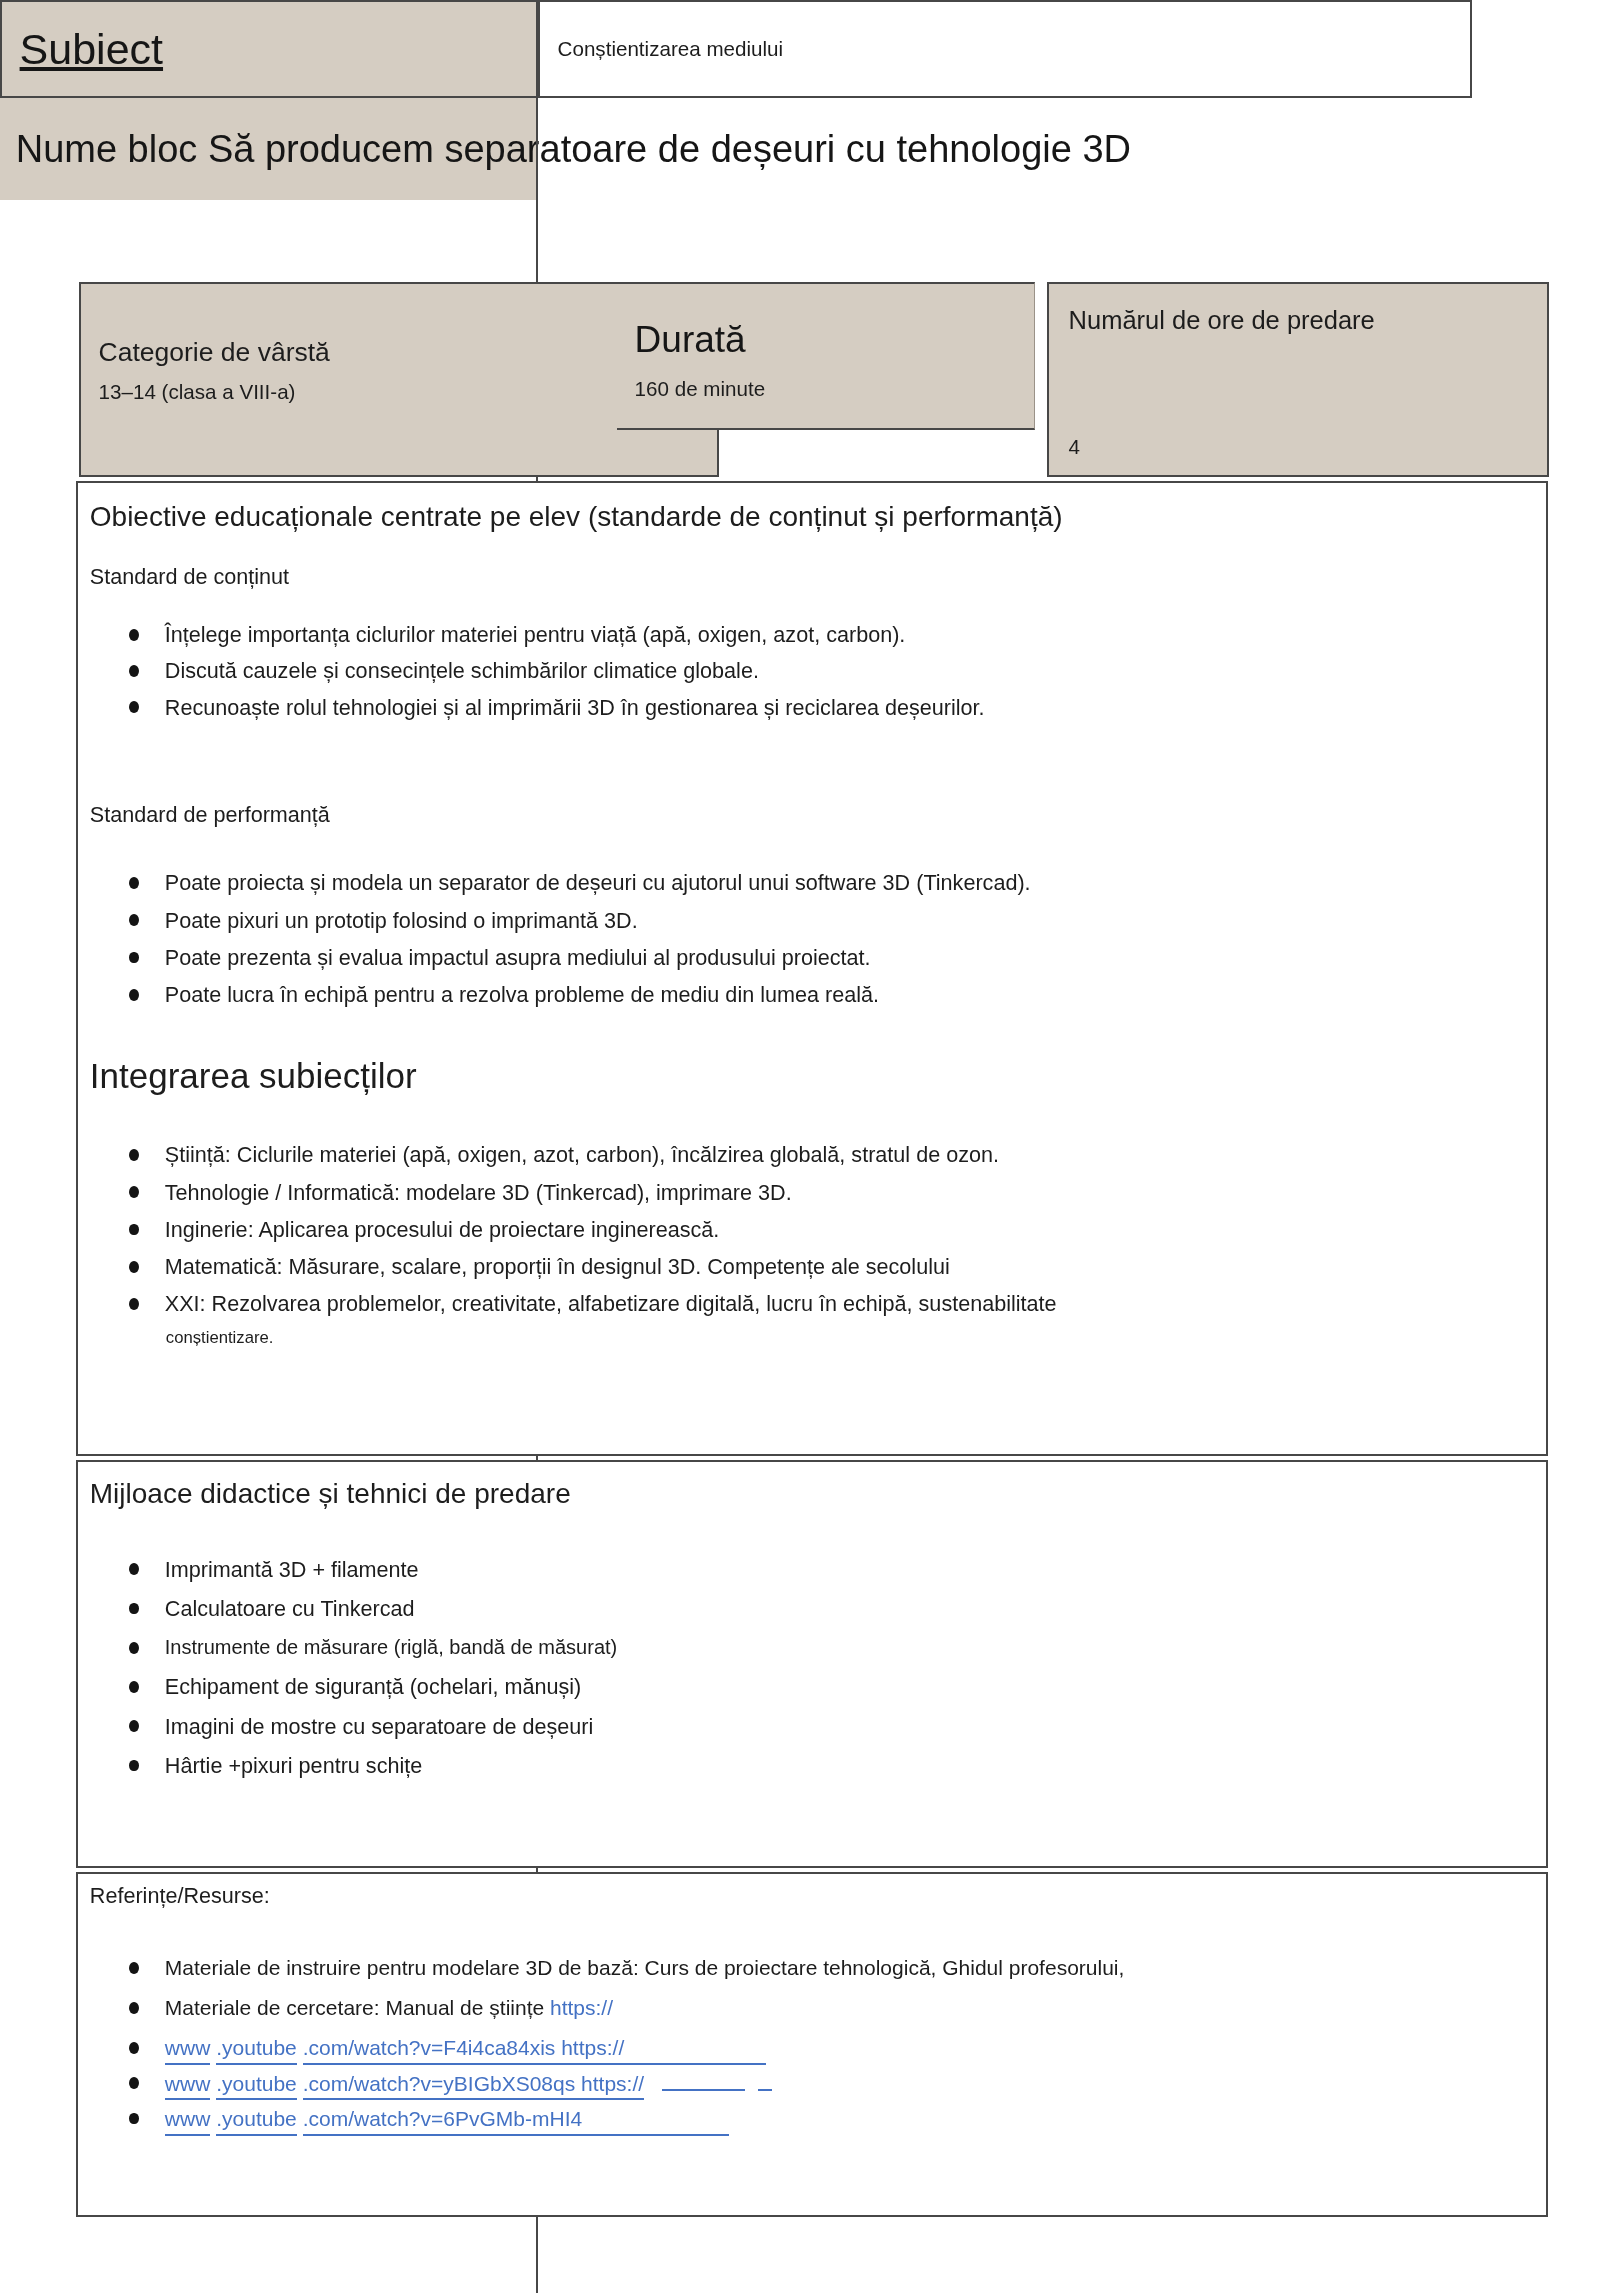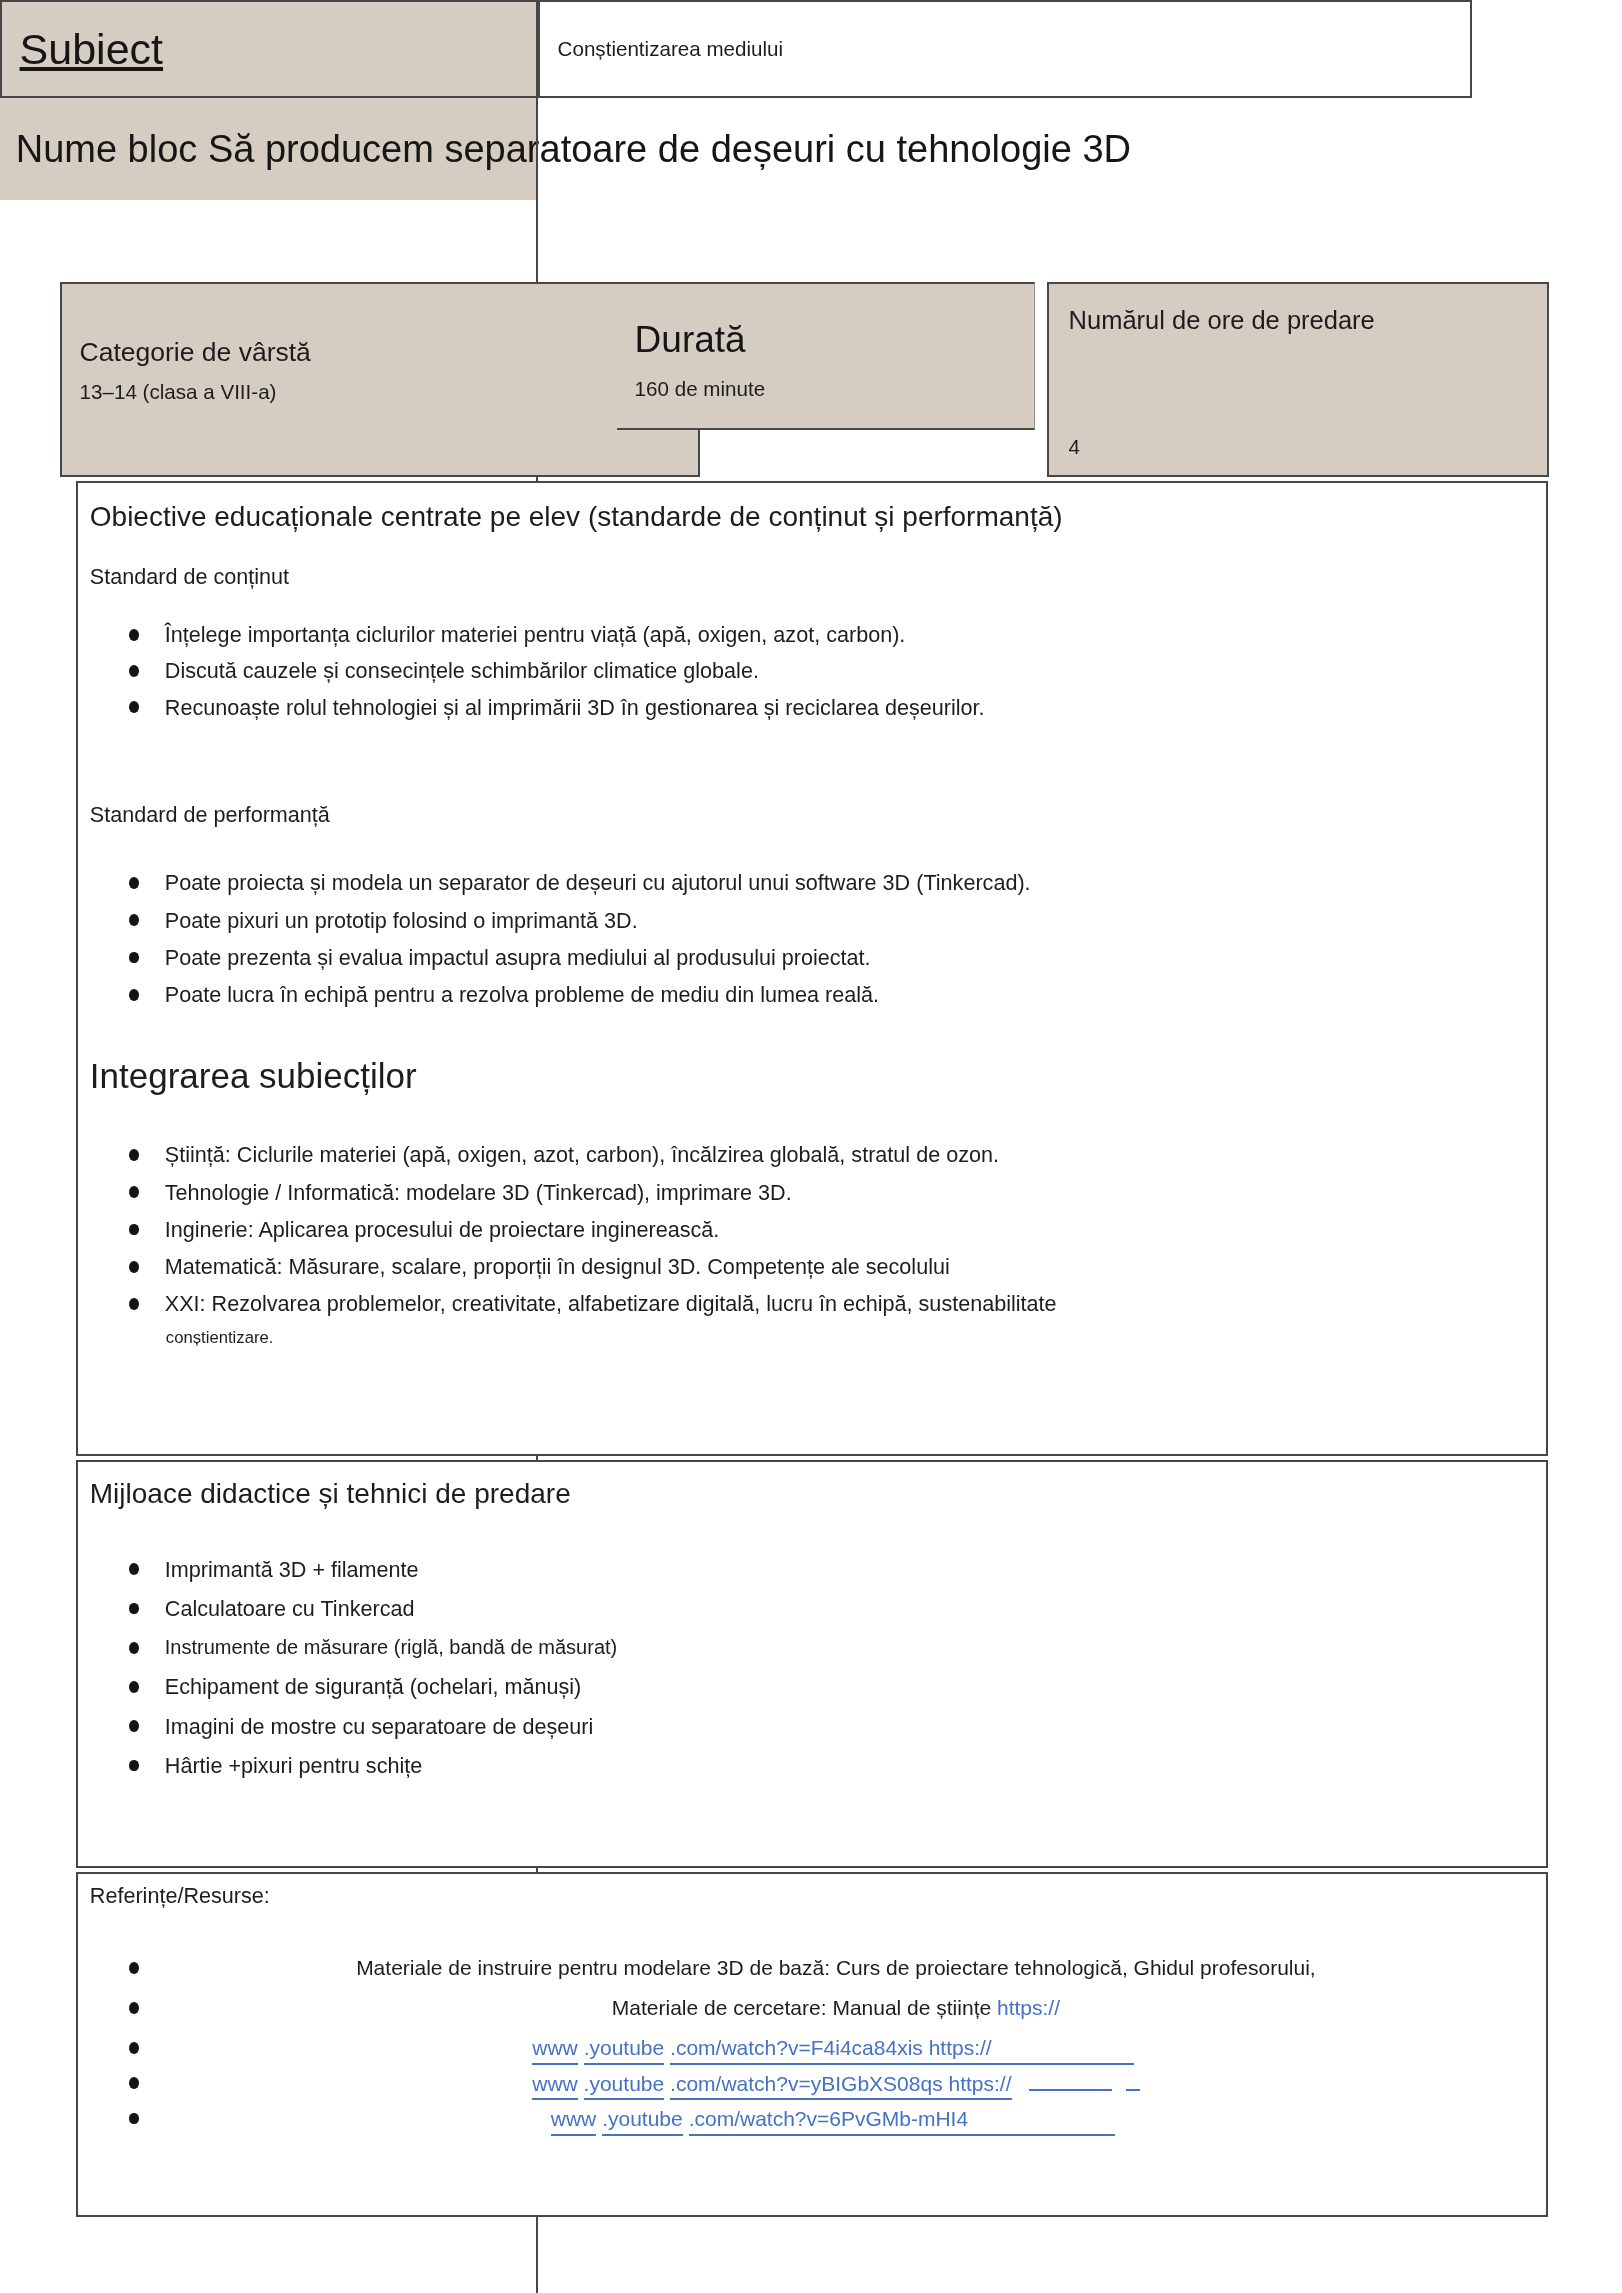--- a/index.html
+++ b/index.html
@@ -15,21 +15,21 @@
 
   .row1 { left:76px; top:74px;  width:1472px; height:98px; border:none; background:none; display:flex; }
   .row1 .c1 { width:540px; background:#d5cdc2; border:2px solid #474747; display:flex; align-items:center; padding-left:17.6px; }
   .row1 .c2 { flex:1; background:#fff; border:2px solid #474747; border-left:none; display:flex; align-items:center; padding-left:17.6px; }
 
   .row2 { left:76px; top:176px; width:1472px; height:102px;
           background:linear-gradient(90deg,#d5cdc2 0,#d5cdc2 538px,#ffffff 538px);
           display:flex; align-items:center; padding-left:15.7px; }
   .row2 .vline { position:absolute; left:536px; top:0; bottom:0; width:2px; background:#474747; }
 
-  .r3c1 { left:60px;   top:282px; width:640px; height:195px; background:#d5cdc2; padding:53px 9.8px 0 17.6px; }
+  .r3c1 { left:79px;   top:282px; width:640px; height:195px; background:#d5cdc2; padding:53px 9.8px 0 17.6px; }
   .r3c2 { left:617px;  top:282px; width:418px; height:148px; background:#d5cdc2; border-left:none; border-right:1px solid #9a9288; padding:35px 9.8px 0 17.6px; }
   .r3c3 { left:1047px; top:282px; width:502px; height:195px; background:#d5cdc2; display:flex; flex-direction:column; justify-content:space-between; padding:21.6px 9.8px 15.7px 19.6px; }
 
   .row4 { left:76px; top:481px;  width:1472px; height:975px; padding:15.7px 39px 0 11.8px; }
   .row5 { left:76px; top:1460px; width:1472px; height:408px; padding:13.7px 39px 0 11.8px; }
   .row6 { left:76px; top:1872px; width:1472px; height:345px; padding:7.8px 39px 0 11.8px; }
 
   
   .t-subject   { font-size:43px; line-height:1; color:#161616;text-decoration:underline; }
   .t-value22   { font-size:20.6px; }
@@ -47,21 +47,21 @@
   
   ul { list-style:none; }
   li { position:relative; padding-left:75px; font-size:21.6px; line-height:27.4px; }
   li::before { content:""; position:absolute; left:39px; top:7.8px; width:9.8px; height:11.8px; border-radius:50%; background:#141414; }
   .ul-a { margin-top:31px; } .ul-a li { margin-bottom:8.8px; }
   .ul-b { margin-top:41px; } .ul-b li { margin-bottom:9.8px; }
   .ul-c { margin-top:43px; } .ul-c li { margin-bottom:9.8px; }
   .cont-line { font-size:16.7px; line-height:21.6px; padding-left:76px; margin-top:4.9px; }
   .ul-d { margin-top:45px; } .ul-d li { margin-bottom:11.8px; }
   .ul-d li:nth-child(3) { font-size:20px; }
-  .ul-e { margin-top:45px; } .ul-e li { font-size:21px; margin-bottom:12.7px;text-align:center; }
+  .ul-e { margin-top:45px; } .ul-e li { font-size:21px; margin-bottom:12.7px; }
   .ul-e li.lnkli { margin-bottom:7.8px; }
 
   
   .lk   { color:#4472c4; }
   .useg { color:#4472c4; border-bottom:2.9px solid #4472c4; padding-bottom:3.9px; margin-right:5.9px; }
   .pr145 { padding-right:142px; }
   .pr150 { padding-right:147px; }
   .utail { display:inline-block; border-bottom:2.9px solid #4472c4; width:83px; height:13.7px; margin-left:11.8px; }
   .utail2{ display:inline-block; border-bottom:2.9px solid #4472c4; width:13.7px; height:13.7px; margin-left:13.7px; }
 </style>

